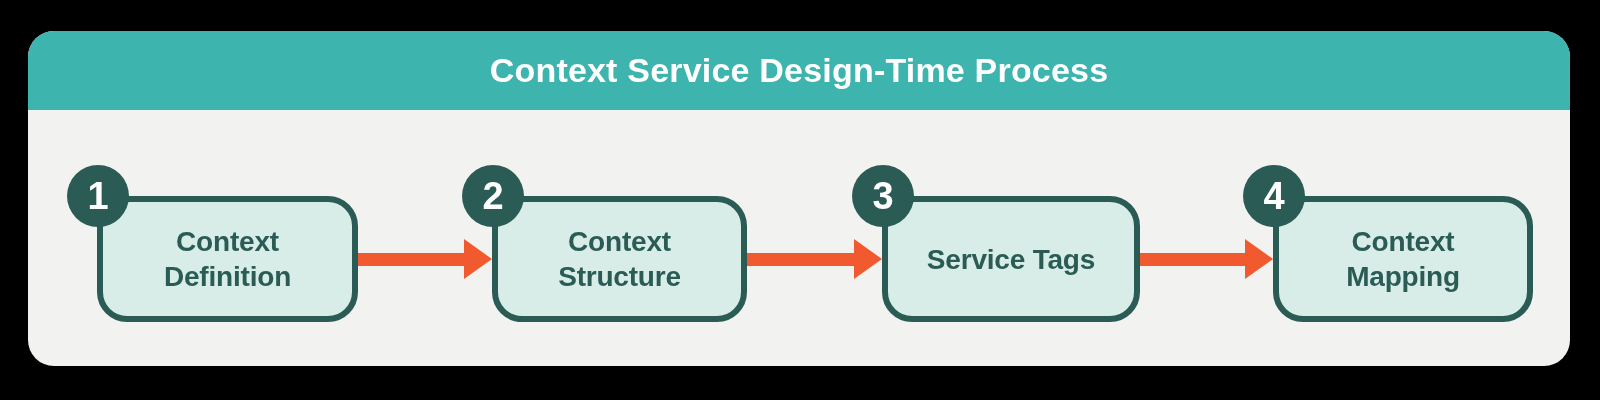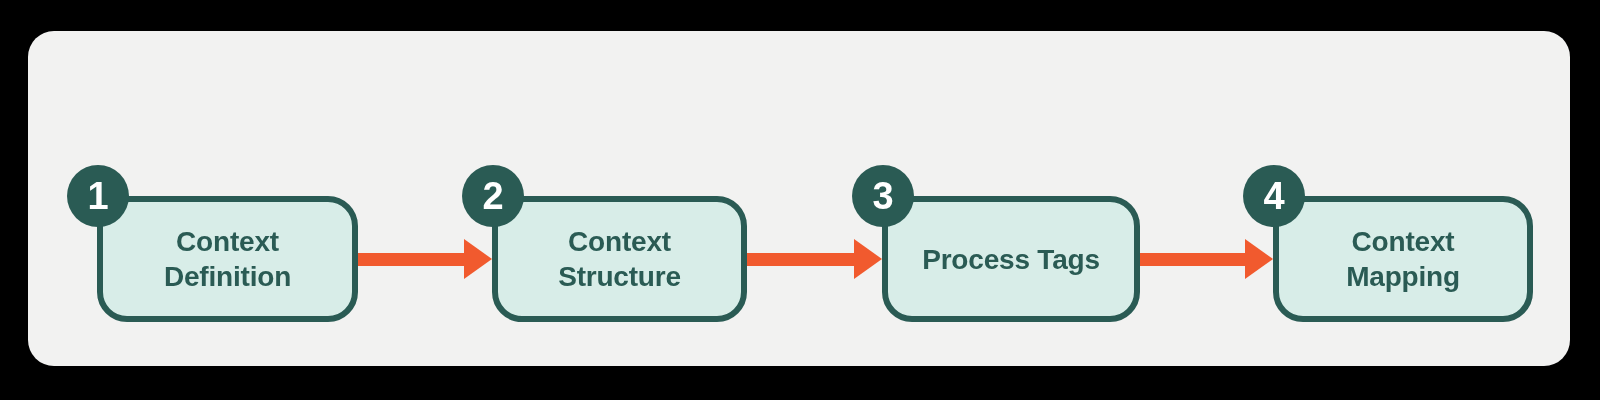--- a/index.html
+++ b/index.html
@@ -80,20 +80,23 @@
     border-bottom: 20px solid transparent;
     border-left: 28px solid var(--c-arrow);
   }
 </style>
 </head>
 <body>
 
 <div class="stage">
   <div class="card">
 
+    <div class="header">
+      <div class="title">Context Service Design-Time Process</div>
+    </div>
 
     <div class="body">
 
       <div class="step" style="left:69px; width:261px;">
         <div class="box">
           <div class="label">Context
 Definition</div>
         </div>
         <div class="badge">
           <span>1</span>
@@ -115,21 +118,21 @@
         </div>
       </div>
 
       <div class="arrow" style="left:719px; width:135px;">
         <div class="shaft"></div>
         <div class="head"></div>
       </div>
 
       <div class="step" style="left:854px; width:258px;">
         <div class="box">
-          <div class="label">Process Tags</div>
+          <div class="label">Service Tags</div>
         </div>
         <div class="badge">
           <span>3</span>
         </div>
       </div>
 
       <div class="arrow" style="left:1112px; width:133px;">
         <div class="shaft"></div>
         <div class="head"></div>
       </div>

